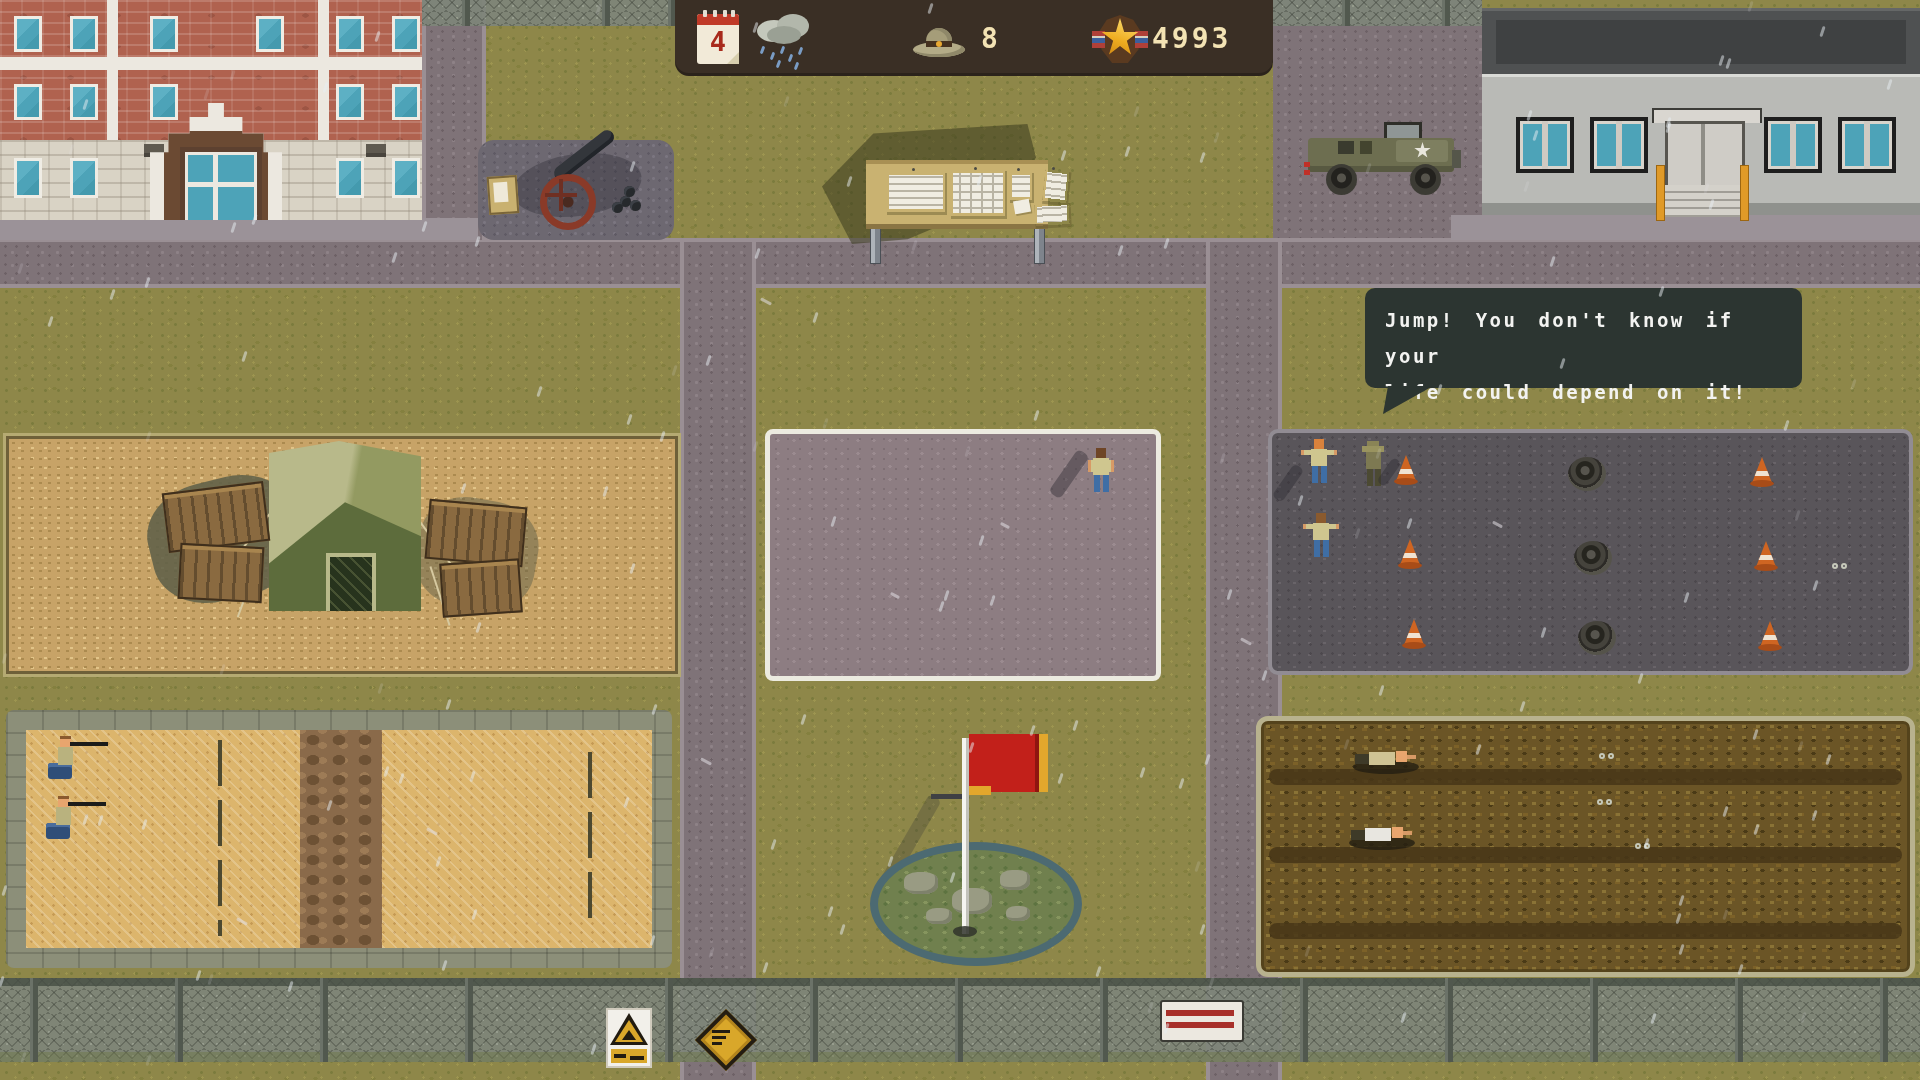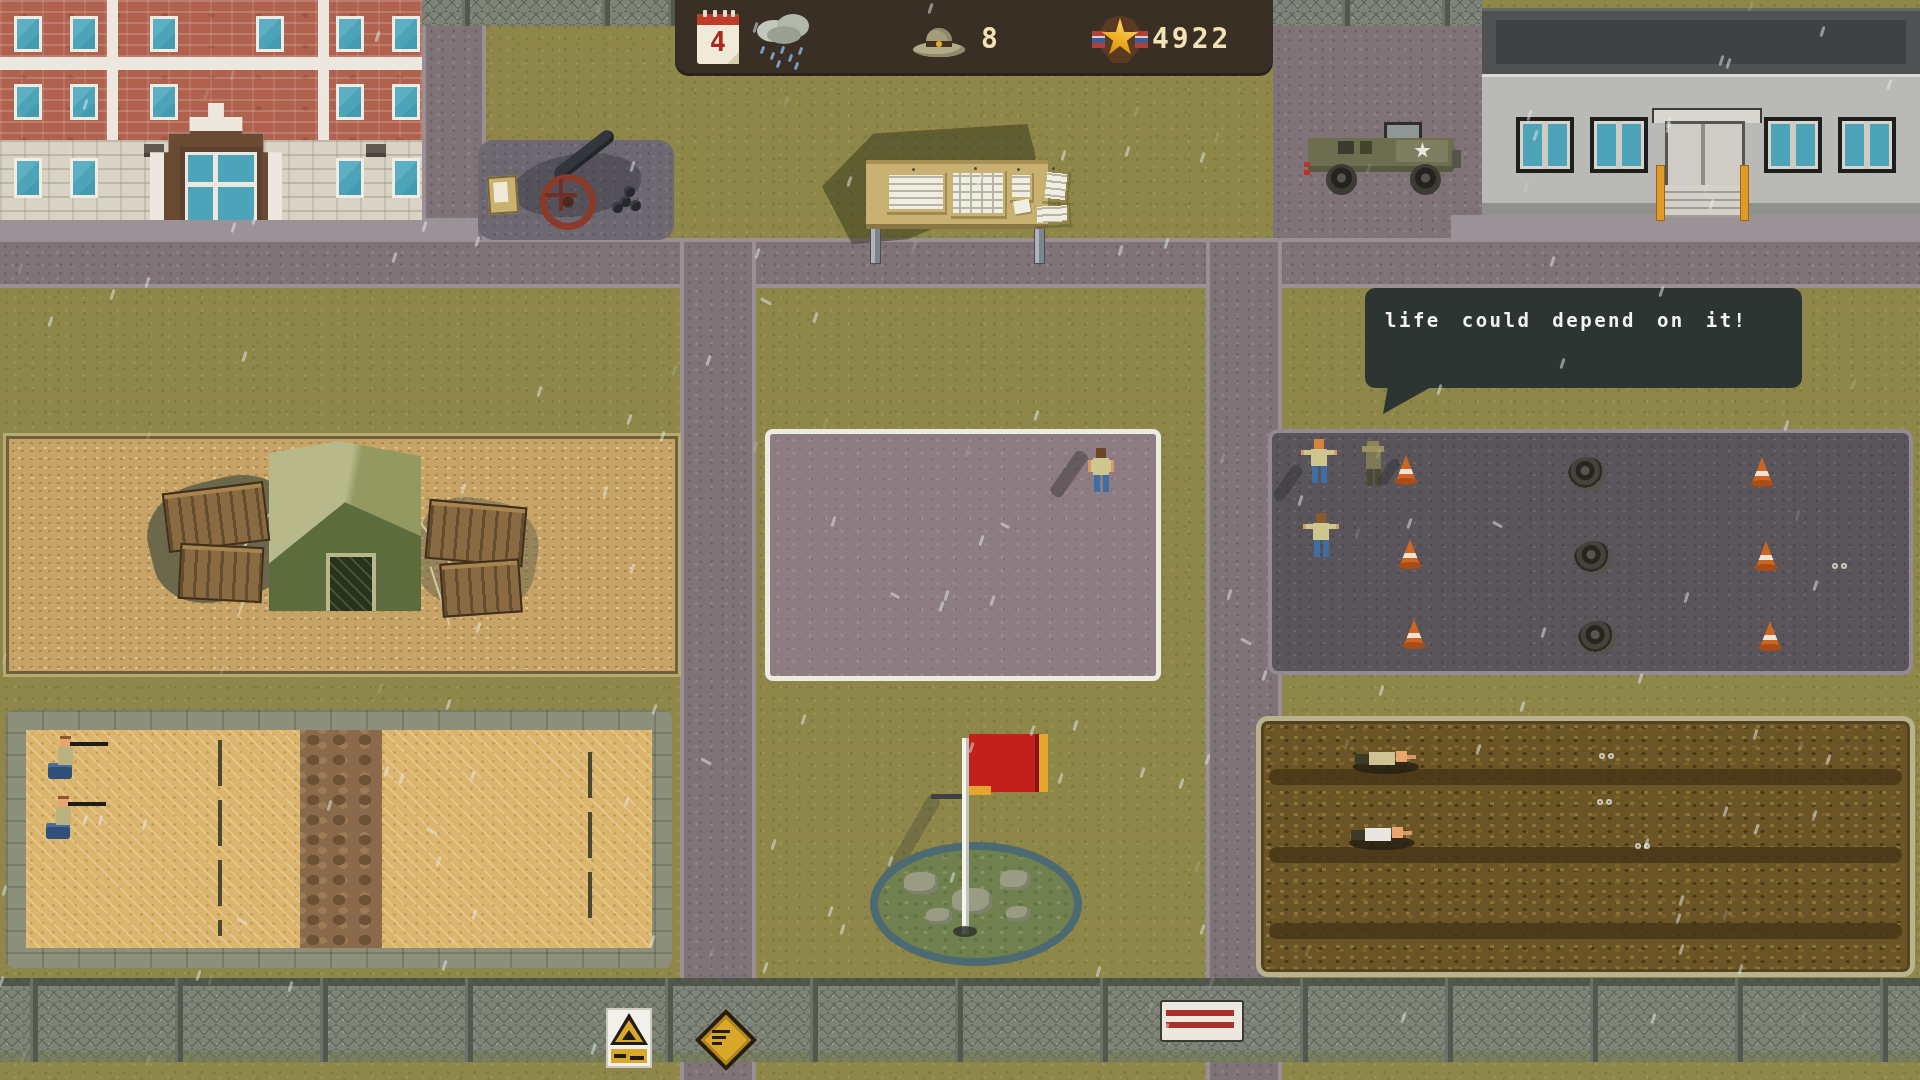--- a/index.html
+++ b/index.html
@@ -493,20 +493,21 @@
     <div class="l1"></div>
     <div class="l2"></div>
     <div class="l3"></div>
   </div>
   <div class="abs" id="sign-range">
     <div class="s1"></div>
     <div class="s2"></div>
   </div>
 
   <div class="abs" id="bubble">
+    <div>Jump! You don't know if your</div>
     <div>life could depend on it!</div>
     <div class="tail"></div>
   </div>
 
   <div class="abs" id="hud">
     <div class="abs" id="cal">
       <div class="top"></div>
       <div class="pin" style="left:6px"></div>
         <div class="pin" style="left:16px"></div>
         <div class="pin" style="left:26px"></div>
@@ -532,21 +533,21 @@
         <div class="band"></div>
         <div class="badge"></div>
     </div>
     <div class="hud-num" style="left:306px;top:22px">8</div>
     <div class="abs" id="medal">
       <div class="back"></div>
       <div class="rib" style="left:-3px"></div>
         <div class="rib" style="left:40px"></div>
       <div class="star"></div>
     </div>
-    <div class="hud-num" style="left:477px;top:22px">4922</div>
+    <div class="hud-num" style="left:477px;top:22px">4993</div>
   </div>
 
   <div id="rain">
       <i style="left: 0px; top: 976px;"></i>
       <i style="left: 400px; top: 773px;"></i>
       <i style="left: 625px; top: 797px;"></i>
       <i style="left: 1031px; top: 725px;"></i>
       <i style="left: 1551px; top: 256px;"></i>
       <i style="left: 1345px; top: 739px; opacity: 0.3;"></i>
       <i style="left: 1299px; top: 495px;"></i>

